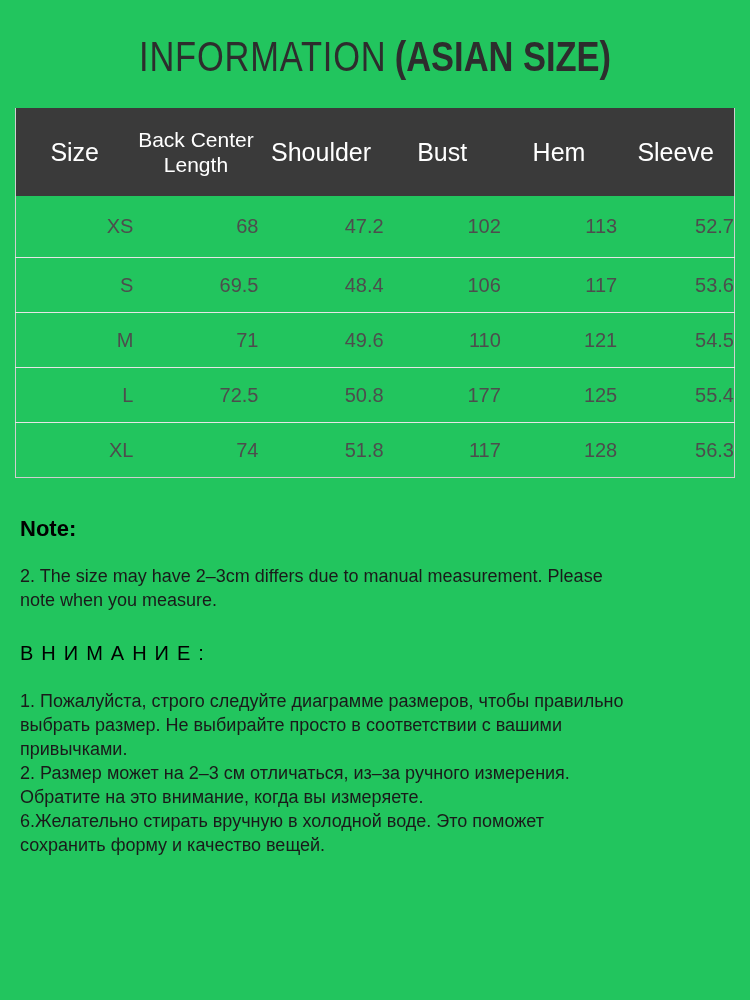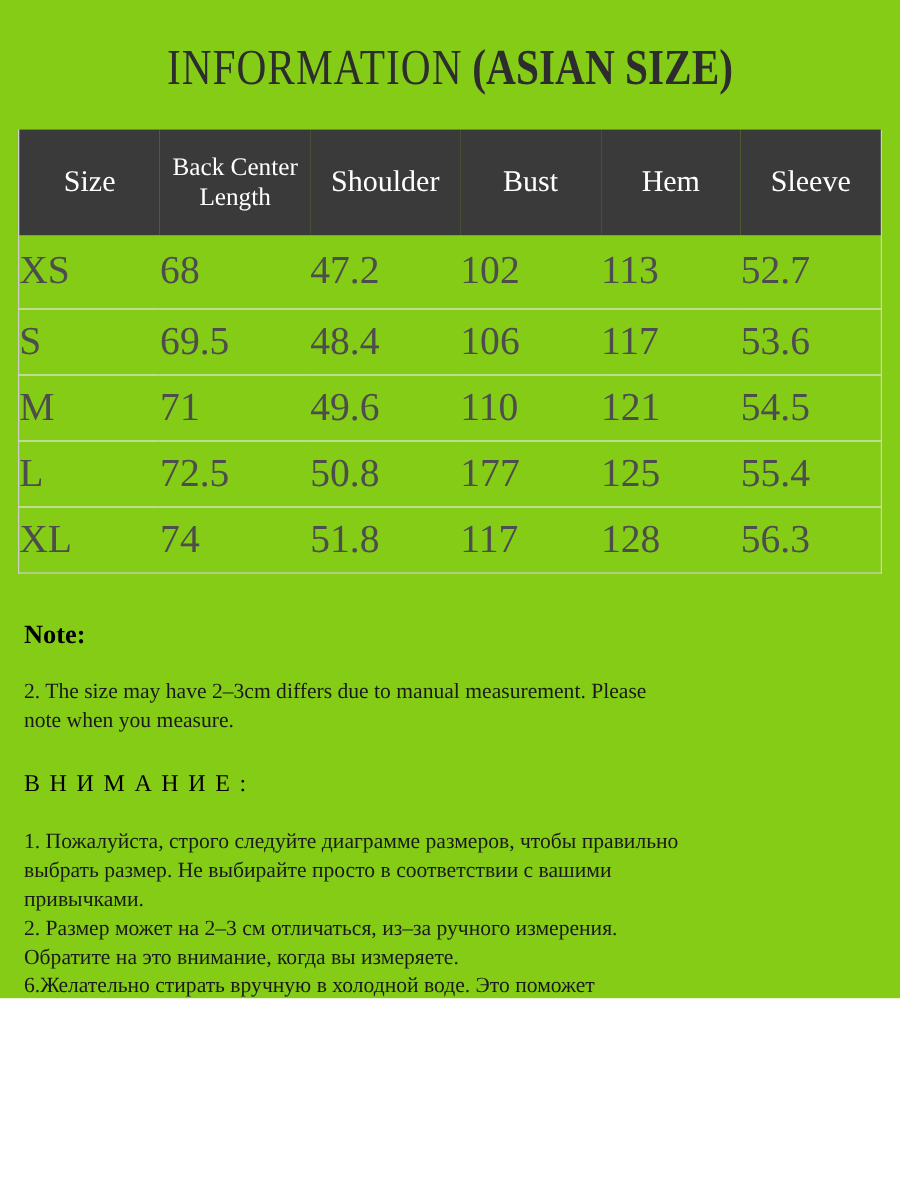--- a/index.html
+++ b/index.html
@@ -1,21 +1,21 @@
 <!DOCTYPE html>
 <html><head>
 <meta charset="utf-8">
 <style>
   html, body { margin: 0; padding: 0; background: #ffffff; }
   .page {
     position: relative;
     width: 750px;
-    height: 832px;
-    background: #84cc16;
-    font-family: Liberation Serif, serif;
+    height: 1000px;
+    background: #22c55e;
+    font-family: Liberation Sans, sans-serif;
     overflow: hidden;
   }
   
   .title {
     margin: 36px 0 0 0;
     text-align: center;
     font-size: 42px;
     line-height: 42px;
     color: #2d2d2d;
     font-weight: 400;
@@ -46,23 +46,23 @@
     text-align: center;
     white-space: pre-line;
     padding: 0;
     margin-top: 47px;
   }
   .size-table thead th.th-small {
     font-size: 21px;
     line-height: 1.2;
   }
   .size-table tbody td {
-    text-align: left;
+    text-align: right;
     vertical-align: middle;
-    font-size: 33px;
+    font-size: 20px;
     color: #4d4d4d;
     height: 54px;
     padding: 0;
   }
   .size-table tbody tr:first-child td { height: 61px; }
   .size-table tbody tr + tr td { border-top: 1px solid #e6e6e6; }
 
   
   .section { padding: 0 20px; color: #1a1a1a; }
   .note-heading {

